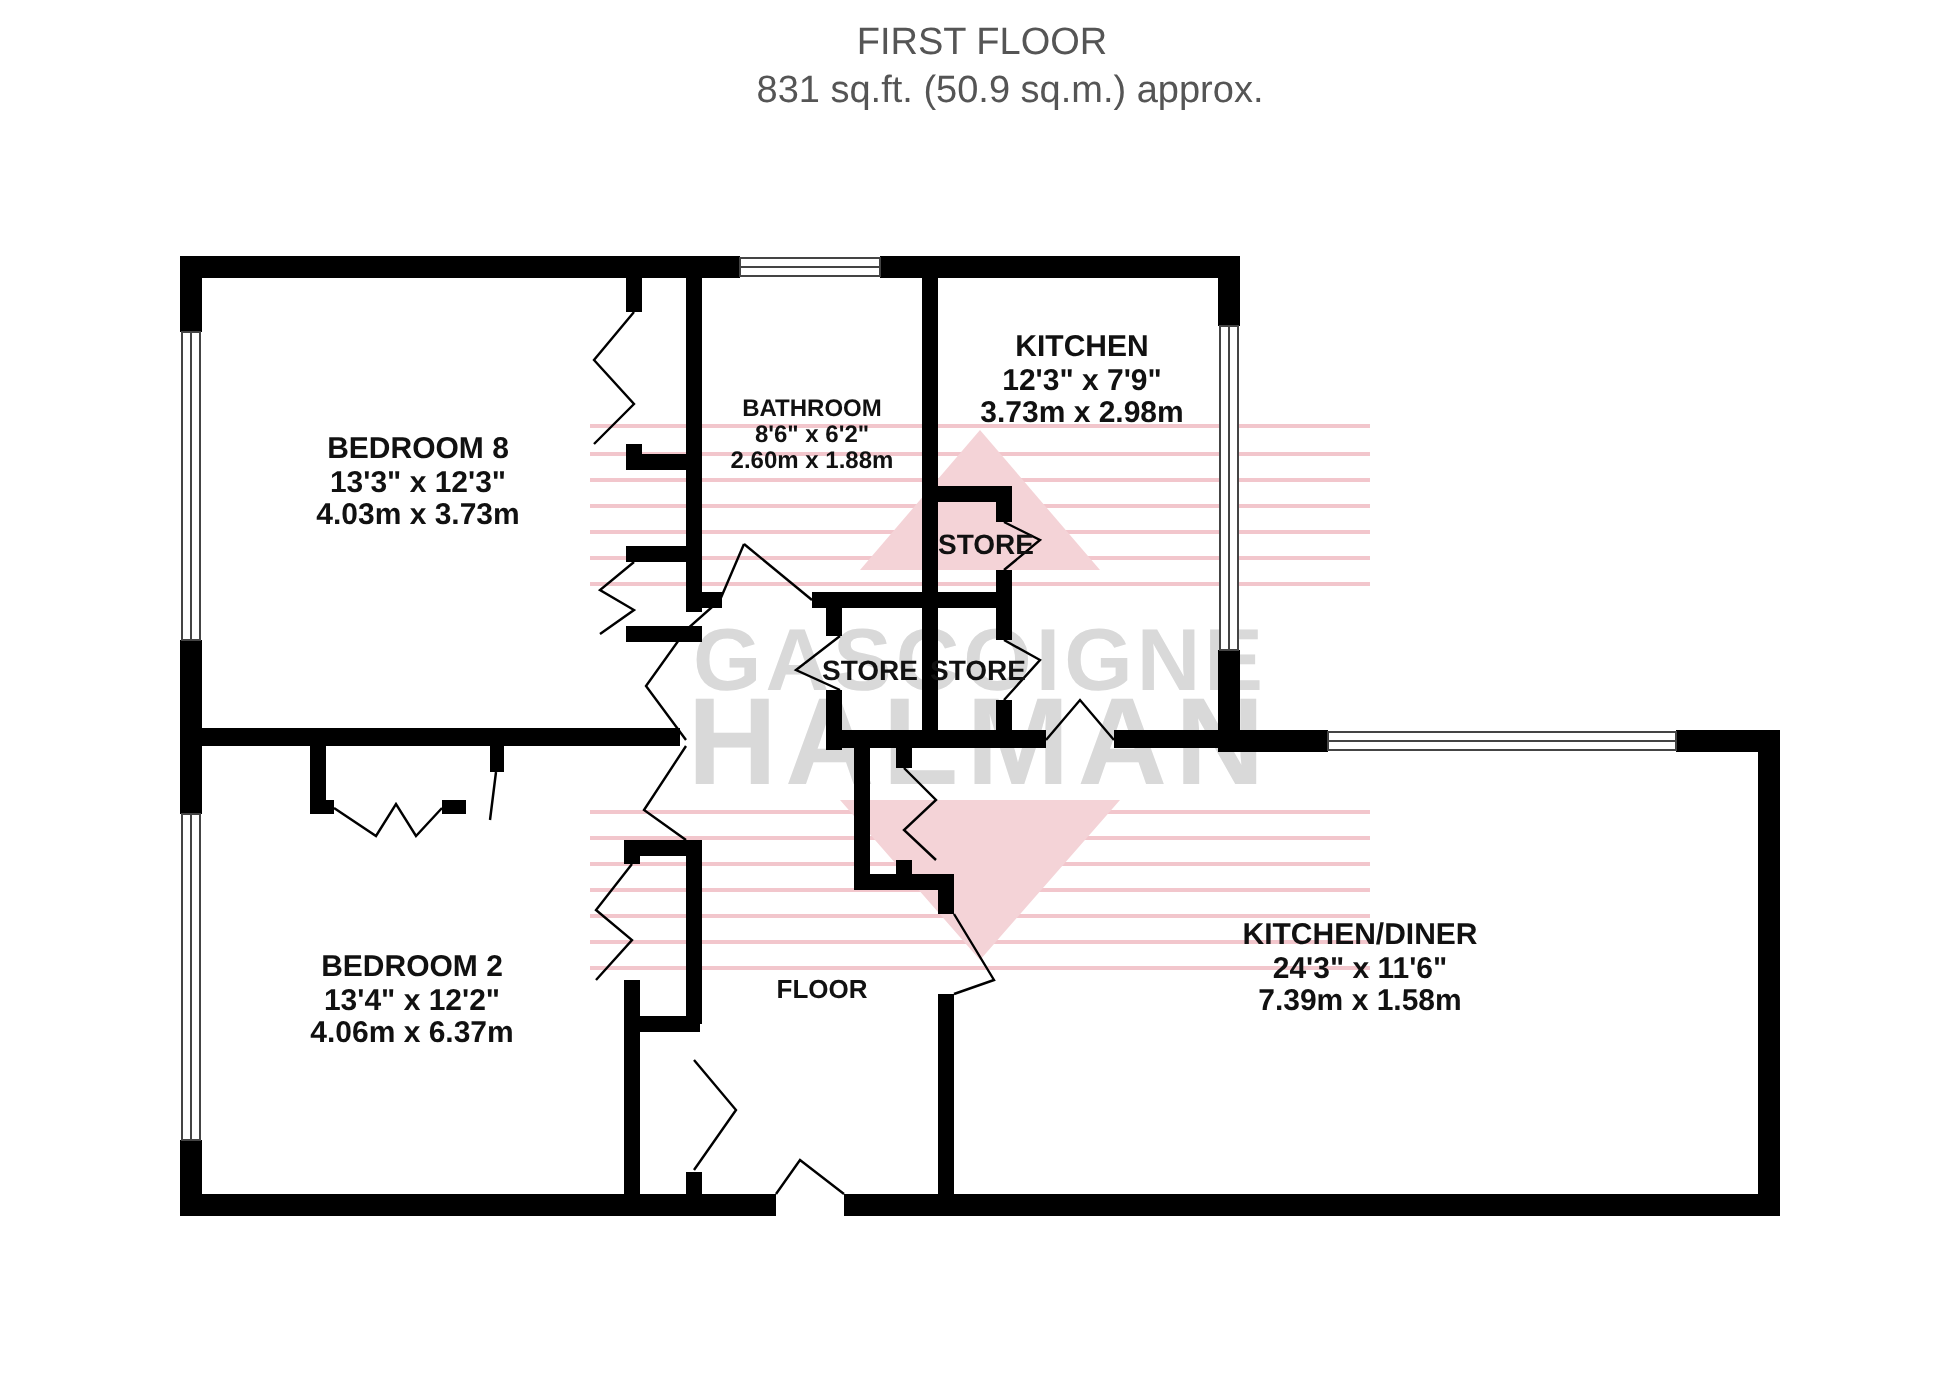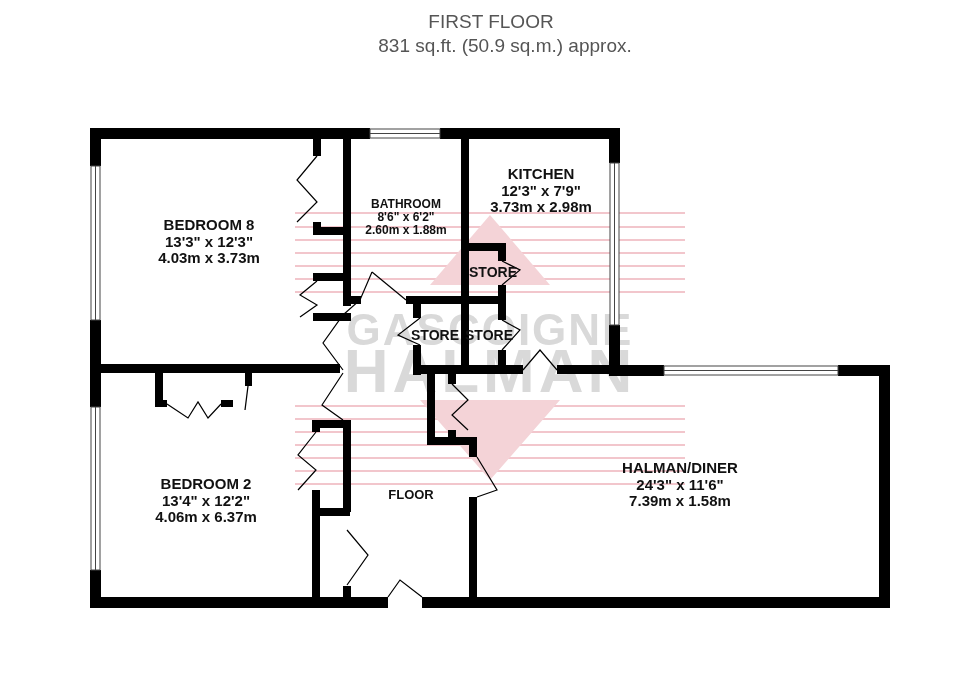--- a/index.html
+++ b/index.html
@@ -187,20 +187,20 @@
   <span class="name">BEDROOM 2</span>
   <span class="dim">13'4"  x 12'2"</span>
   <span class="dim">4.06m  x 6.37m</span>
 </div>
 
 <div class="room-label" style="left:411px; top:488px; font-size:13px;">
   <span class="name">FLOOR</span>
 </div>
 
 <div class="room-label lg" style="left:680px; top:460px;">
-  <span class="name">HALMAN/DINER</span>
+  <span class="name">KITCHEN/DINER</span>
   <span class="dim">24'3"  x 11'6"</span>
   <span class="dim">7.39m  x 1.58m</span>
 </div>
 
 <div class="store" style="left:469px; top:264px;">STORE</div>
 <div class="store" style="left:411px; top:327px;">STORE</div>
 <div class="store" style="left:465px; top:327px;">STORE</div>
 
 </body></html>

